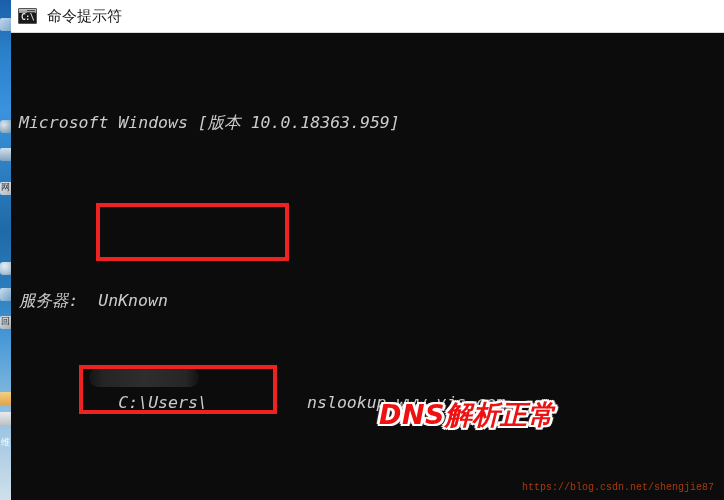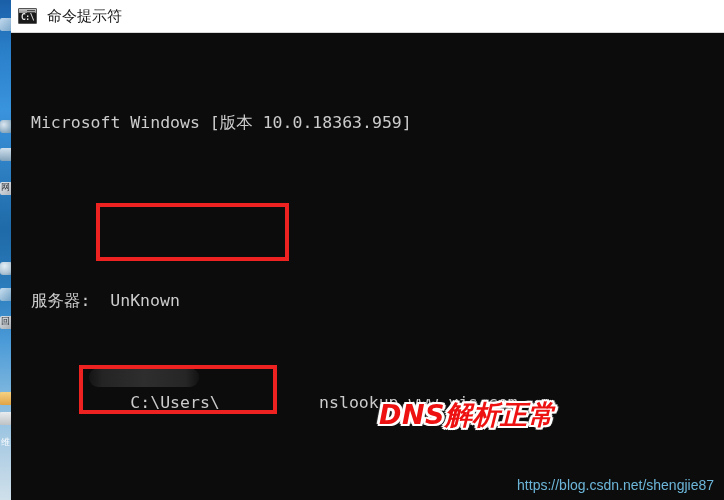--- a/index.html
+++ b/index.html
@@ -143,22 +143,23 @@
     font-family: "DejaVu Sans Mono", "Liberation Mono", monospace;
     font-size: 16.5px;
     line-height: 25.5px;
     color: #cccccc;
     white-space: pre;
     letter-spacing: 0px;
   }
   .term-line {
     position: relative;
     height: 25.5px;
-    padding-left: 20px;
-    box-sizing: border-box;
+    padding-left: 8px;
+    box-sizing: border-box;
+    font-style: italic;
   }
   .term-line.blank { color: transparent; }
 
   
   .redact {
     position: absolute;
     background: #2a2a2a;
     border-radius: 9px;
     pointer-events: none;
   }
@@ -196,23 +197,23 @@
        0   -2px 0 #ffffff,  0    2px 0 #ffffff,
       -3px  0   1px #ffffff, 3px 0 1px #ffffff;
     white-space: nowrap;
   }
 
   
   .watermark {
     position: absolute;
     right: 10px;
     bottom: 7px;
-    font-family: Liberation Sans, sans-serif;
-    font-size: 14px;
-    color: #7dd3fc;
+    font-family: Liberation Mono, monospace;
+    font-size: 10px;
+    color: #c2410c;
     opacity: .85;
     white-space: nowrap;
   }
 </style>
 </head>
 <body>
 
 <div id="screen">
 
   <div class="desktop-strip">

